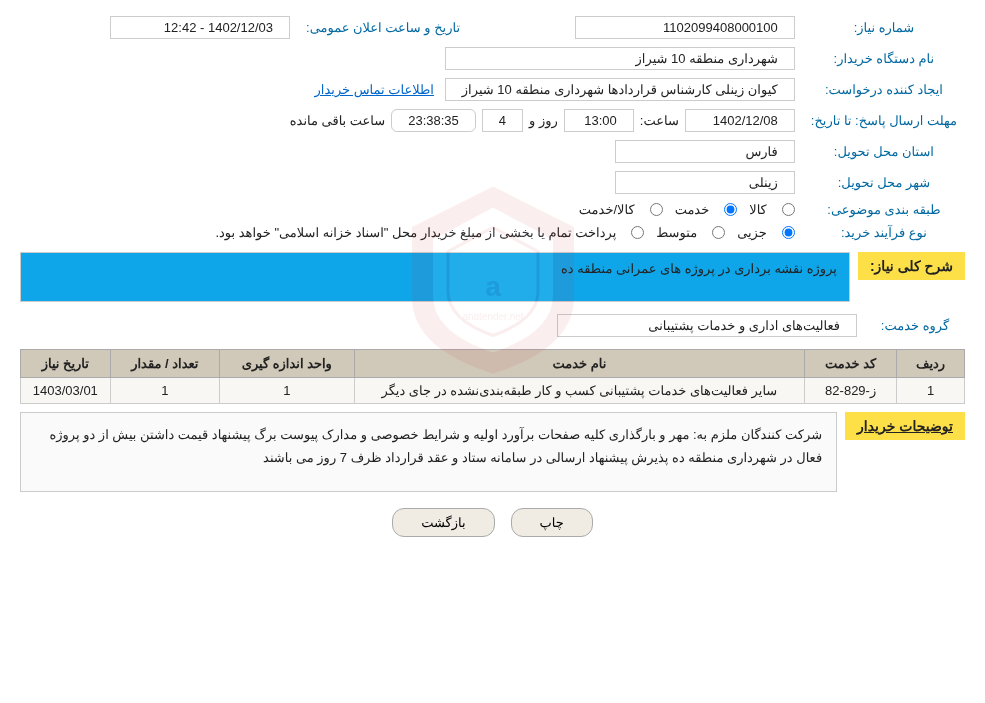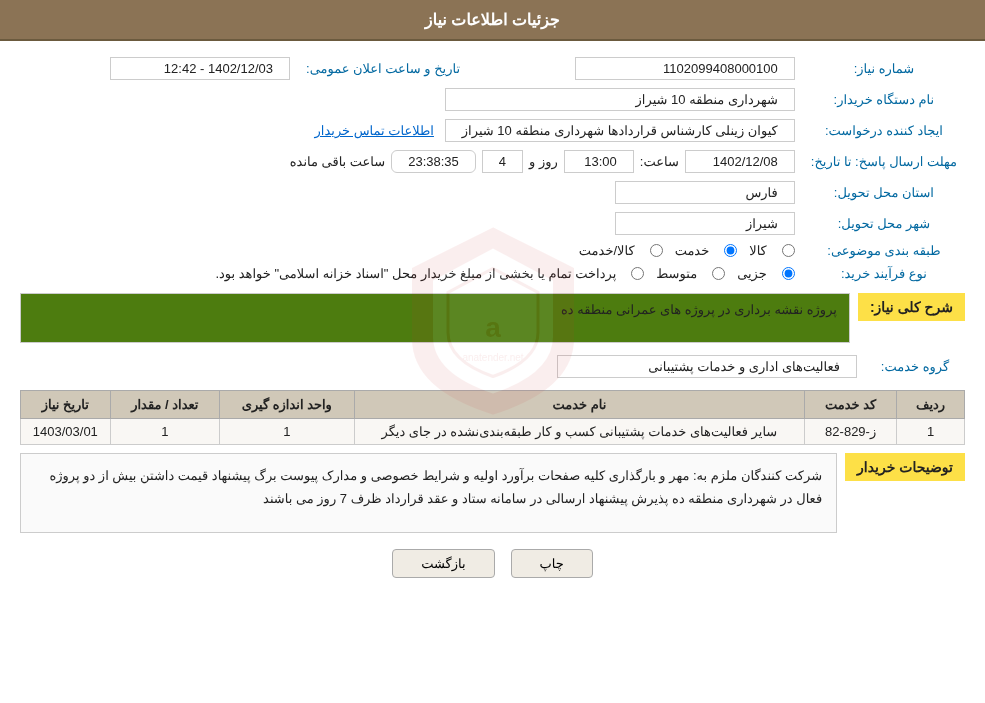--- a/index.html
+++ b/index.html
@@ -76,21 +76,21 @@
       align-items: center;
       gap: 12px;
     }
     .radio-item {
       display: flex;
       align-items: center;
       gap: 15px;
     }
     .narration-box {
       border: 1px solid #ccc;
-      background: #4d7c0f;
+      background: #0ea5e9;
       padding: 8px 12px;
       min-height: 50px;
       width: 100%;
       text-align: right;
     }
     .services-table {
       width: 100%;
       border-collapse: collapse;
       margin: 8px 0;
     }
@@ -120,21 +120,21 @@
     }
     .buttons-row {
       display: flex;
       justify-content: center;
       gap: 16px;
       margin: 16px 0 8px 0;
     }
     .btn {
       padding: 6px 28px;
       border: 1px solid #aaa;
-      border-radius: 4px;
+      border-radius: 12px;
       background: #f0ece4;
       cursor: pointer;
       font-family: Tahoma, Arial, sans-serif;
       font-size: 13px;
     }
     .content-relative {
       position: relative;
     }
     .overlay-logo {
       position: absolute;
@@ -144,23 +144,20 @@
       opacity: 0.08;
       pointer-events: none;
       z-index: 1;
     }
   </style>
 </head>
 <body>
 
 <div class="page-wrapper">
 
-  <div class="header-bar">
-    <span>جزئیات اطلاعات نیاز</span>
-  </div>
 
   <div class="content content-relative">
 
     <div class="overlay-logo">
       <svg width="200" height="200" viewBox="0 0 200 200">
         <path d="M100 10 L180 50 L180 120 Q180 170 100 195 Q20 170 20 120 L20 50 Z" fill="#cc3333" stroke="#cc3333" stroke-width="2"></path>
         <path d="M100 30 L160 62 L160 118 Q160 155 100 175 Q40 155 40 118 L40 62 Z" fill="#fff" stroke="none"></path>
         <path d="M100 50 L145 74 L145 114 Q145 142 100 158 Q55 142 55 114 L55 74 Z" fill="none" stroke="#cc3333" stroke-width="3"></path>
         <text x="100" y="118" text-anchor="middle" font-size="28" font-weight="bold" fill="#cc3333" font-family="Arial">a</text>
         <text x="100" y="142" text-anchor="middle" font-size="10" fill="#cc3333" font-family="Arial">anatender.net</text>
@@ -214,21 +211,21 @@
       <tr>
         <td class="label-col">استان محل تحویل:</td>
         <td colspan="3">
           <span class="value-box" style="min-width:180px;">فارس</span>
         </td>
       </tr>
 
       <tr>
         <td class="label-col">شهر محل تحویل:</td>
         <td colspan="3">
-          <span class="value-box" style="min-width:180px;">شیراز</span>
+          <span class="value-box" style="min-width:180px;">زینلی</span>
         </td>
       </tr>
 
       <tr>
         <td class="label-col">طبقه بندی موضوعی:</td>
         <td colspan="3">
           <div class="radio-group">
             <div class="radio-item">
               <input type="radio" name="category" style="">
               <span>کالا</span>
@@ -301,21 +298,21 @@
           <td>ز-829-82</td>
           <td>سایر فعالیت‌های خدمات پشتیبانی کسب و کار طبقه‌بندی‌نشده در جای دیگر</td>
           <td>1</td>
           <td>1</td>
           <td>1403/03/01</td>
         </tr>
       </tbody>
     </table>
 
     <div style="display:flex; align-items:flex-start; margin: 8px 0;">
-      <div class="section-title" style="white-space:nowrap; margin:0 0 0 8px;">توضیحات خریدار</div>
+      <div class="section-title" style="white-space:nowrap; margin:0 0 0 8px;text-decoration:underline;">توضیحات خریدار</div>
       <div class="buyer-notes" style="flex:1;">شرکت کنندگان ملزم به:
 مهر و بارگذاری کلیه صفحات برآورد اولیه و شرایط خصوصی و مدارک پیوست برگ پیشنهاد قیمت
 داشتن بیش از دو پروژه فعال در شهرداری منطقه ده
 پذیرش پیشنهاد ارسالی در سامانه ستاد و عقد قرارداد ظرف 7 روز می باشند</div>
     </div>
 
     <div class="buttons-row">
       <button class="btn">چاپ</button>
       <button class="btn">بازگشت</button>
     </div>

